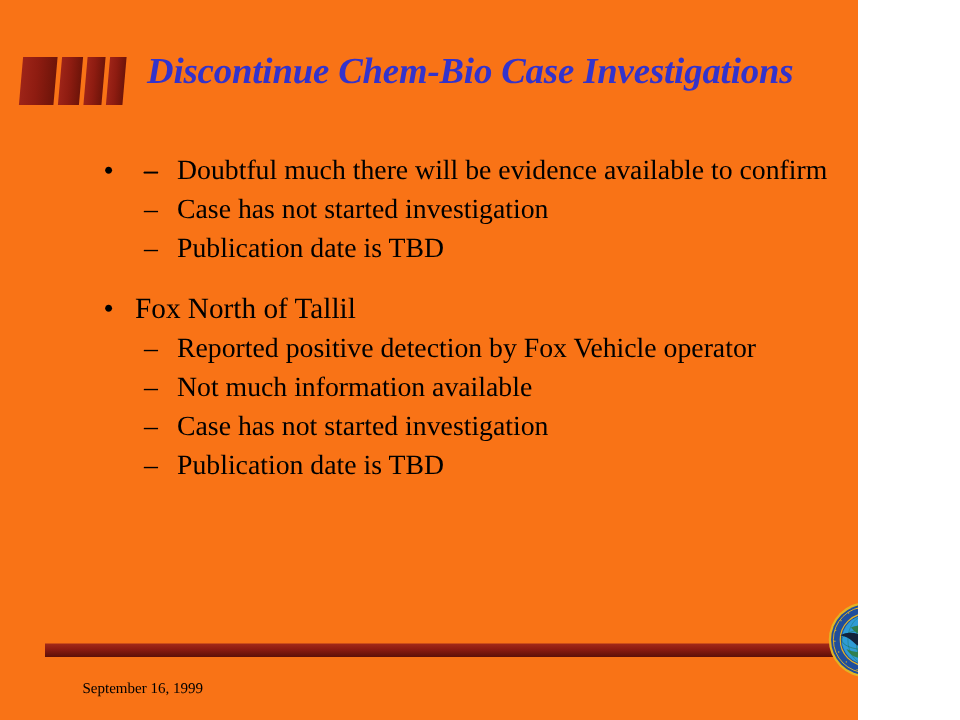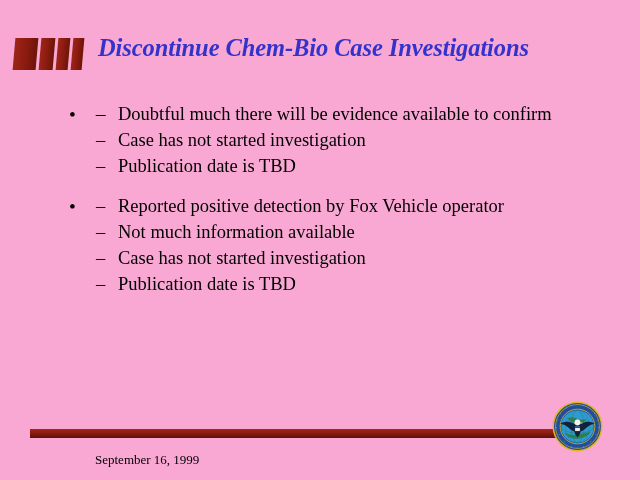--- a/index.html
+++ b/index.html
@@ -6,23 +6,23 @@
   html, body {
     margin: 0;
     padding: 0;
     background: #ffffff;
   }
   body {
     font-family: "Liberation Serif", "DejaVu Serif", serif;
   }
   #slide {
     position: relative;
-    width: 640px;
+    width: 572px;
     height: 480px;
-    background: #f9a8d4;
+    background: #f97316;
     overflow: hidden;
   }
 
   
   #title-block {
     position: absolute;
     left: 0;
     top: 30px;
     width: 640px;
     height: 48px;
@@ -112,25 +112,24 @@
     top: 429px;
     width: 537px;
     height: 9px;
     background: linear-gradient(to bottom, #a22a19 0%, #8e1c11 40%, #5d1008 100%);
   }
   #footer-date {
     position: absolute;
     left: 55px;
     top: 454px;
     font-family: "Liberation Serif", "DejaVu Serif", serif;
-    font-size: 13px;
+    font-size: 10px;
     line-height: 12px;
     color: #000000;
     white-space: nowrap;
-    margin-left: 40px;
   }
   #page-number {
     position: absolute;
     left: 616px;
     top: 449px;
     font-family: "Liberation Serif", "DejaVu Serif", serif;
     font-size: 10px;
     line-height: 12px;
     color: #000000;
     margin-left: 41px;
@@ -183,20 +182,21 @@
         <span class="marker">–</span>
         <span class="txt">Publication date is TBD</span>
       </div>
     </div>
 
     <div class="group-gap"></div>
 
     <div class="bullet-group">
       <div class="l1">
         <span class="marker">•</span>
+        <span class="txt">Fox North of Tallil</span>
       </div>
 
       <div class="l2">
         <span class="marker">–</span>
         <span class="txt">Reported positive detection by Fox Vehicle operator</span>
       </div>
       <div class="l2">
         <span class="marker">–</span>
         <span class="txt">Not much information available</span>
       </div>

